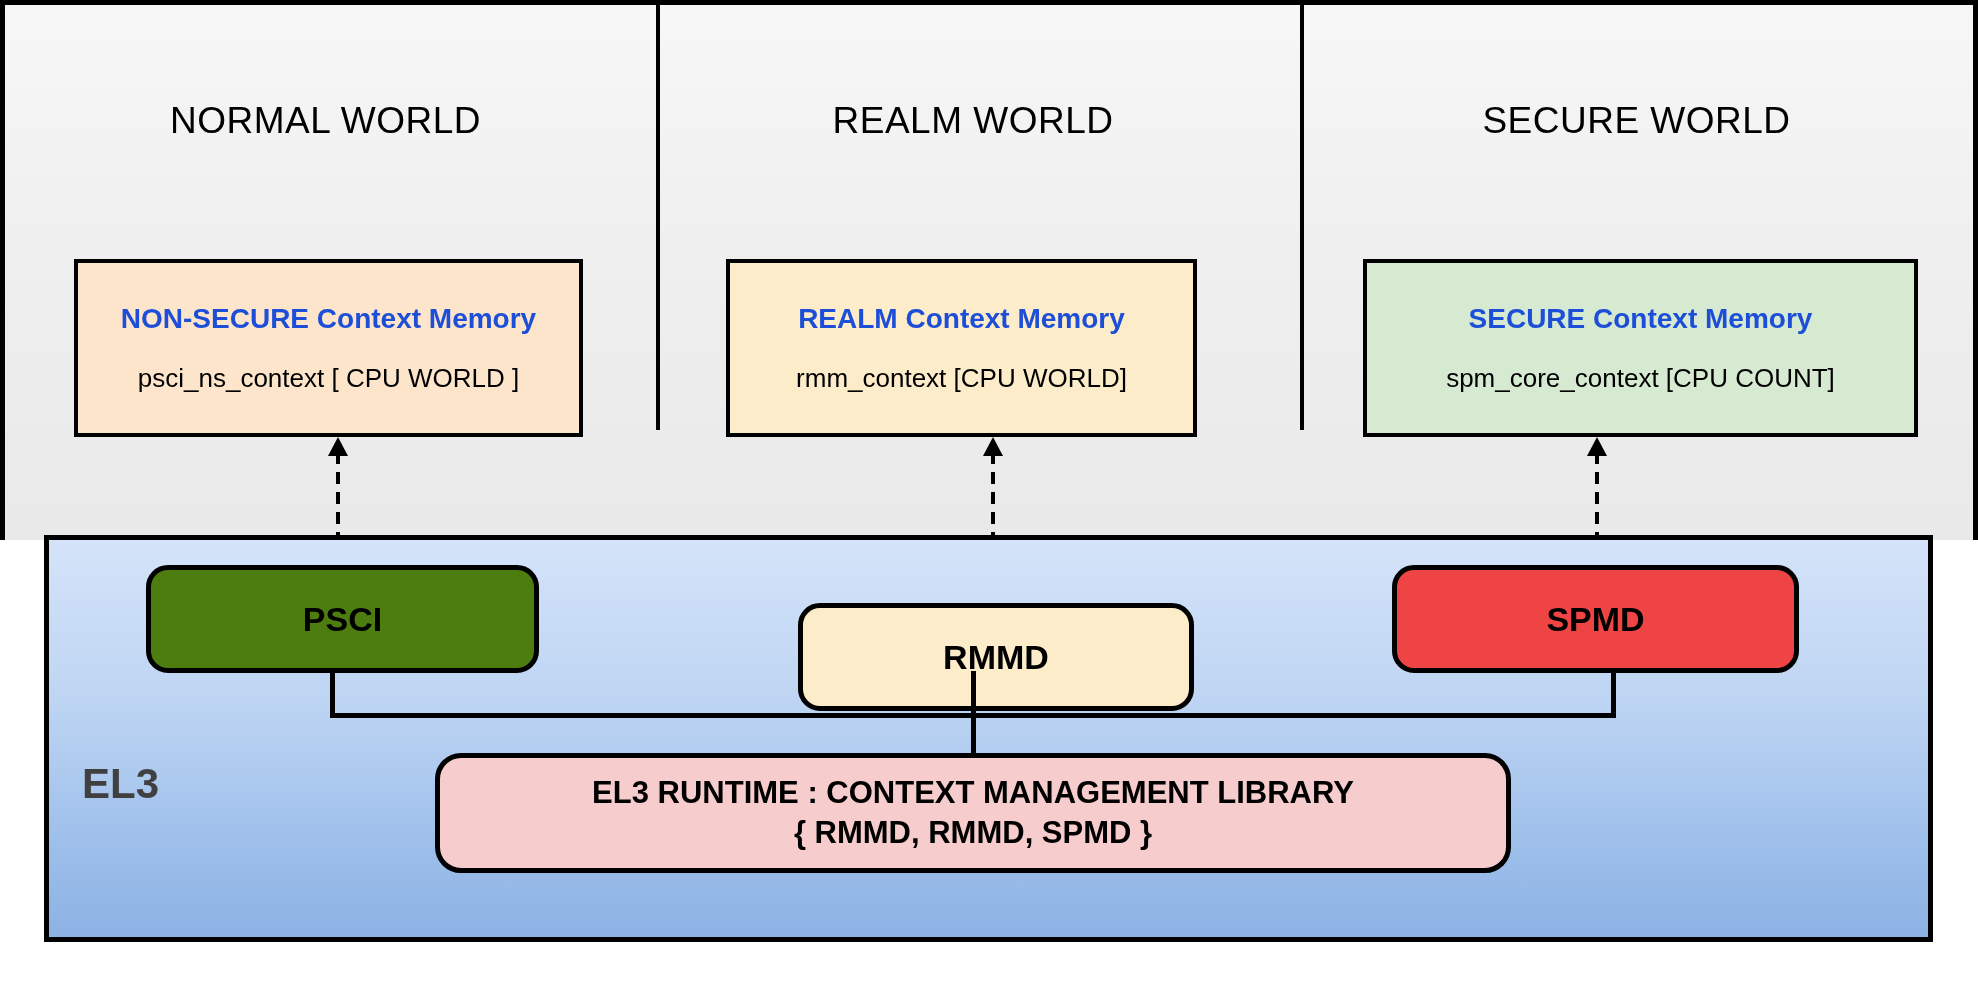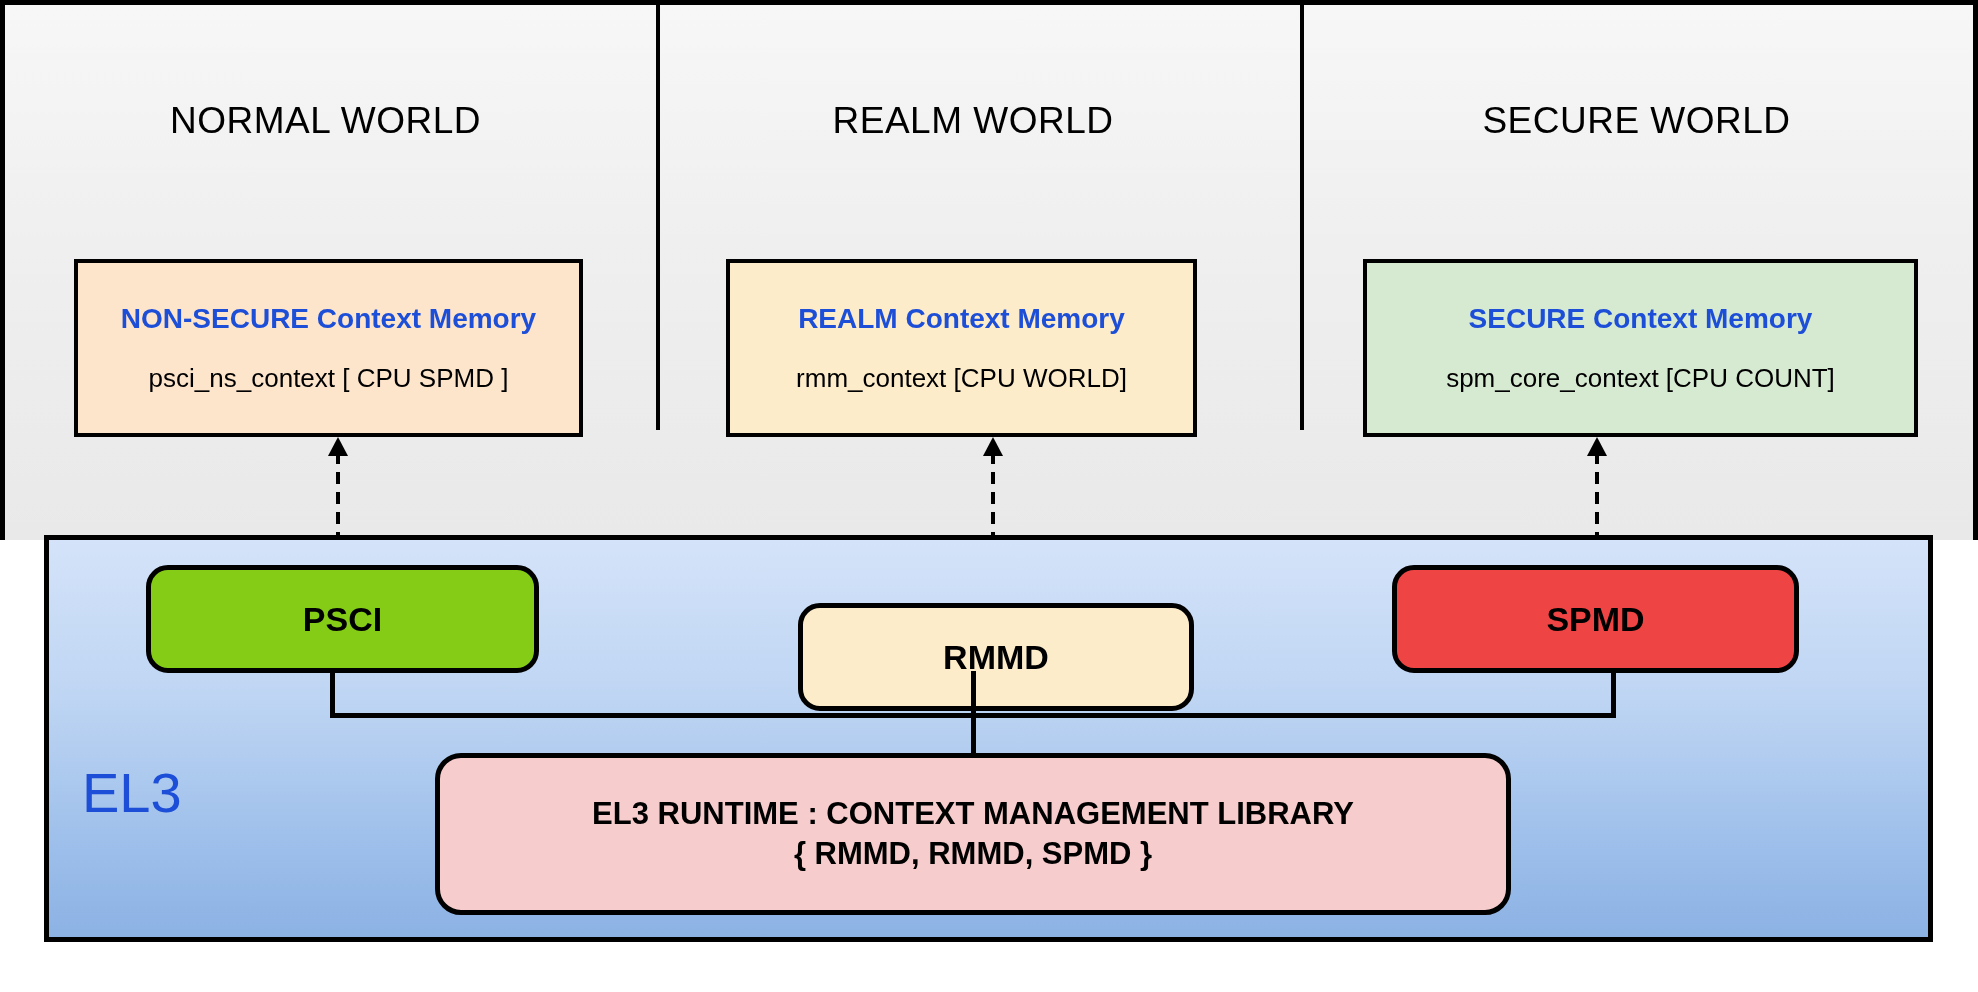--- a/index.html
+++ b/index.html
@@ -132,62 +132,62 @@
     width: 1889px;
     height: 407px;
     background: linear-gradient(180deg, #d4e3f9 0%, #bed5f3 40%, #9cbeea 78%, #8cb2e4 100%);
     border: 5px solid #000000;
     box-sizing: border-box;
   }
   #el3-label {
     position: absolute;
     left: 82px;
     top: 760px;
-    font-size: 56px;
-    font-weight: normal;
-    color: #1d4ed8;
+    font-size: 42px;
+    font-weight: bold;
+    color: #404040;
   }
 
   
   .svc-box {
     position: absolute;
     top: 565px;
     height: 108px;
     border: 5px solid #000000;
     border-radius: 22px;
     box-sizing: border-box;
     display: flex;
     align-items: center;
     justify-content: center;
     font-size: 34px;
     font-weight: bold;
     color: #000000;
   }
-  #svc-psci { left: 146px;  width: 393px; background: #84cc16; }
+  #svc-psci { left: 146px;  width: 393px; background: #4d7c0f; }
   #svc-rmmd { left: 798px;  width: 396px; background: #fcecc9; margin-top: 38px; }
   #svc-spmd { left: 1392px; width: 407px; background: #ef4444; }
 
   
   .conn {
     position: absolute;
     background: #000000;
   }
   #conn-psci-v  { left: 330px;  top: 671px; width: 5px;    height: 46px; }
   #conn-spmd-v  { left: 1611px; top: 671px; width: 5px;    height: 46px; }
   #conn-bus     { left: 330px;  top: 713px; width: 1286px; height: 5px; }
   #conn-rmmd-v  { left: 971px;  top: 671px; width: 5px;    height: 46px; }
   #conn-drop    { left: 971px;  top: 713px; width: 5px;    height: 47px; }
 
   
   #runtime-box {
     position: absolute;
     left: 435px;
     top: 753px;
     width: 1076px;
-    height: 162px;
+    height: 120px;
     background: #f7cccc;
     border: 5px solid #000000;
     border-radius: 26px;
     box-sizing: border-box;
     display: flex;
     flex-direction: column;
     align-items: center;
     justify-content: center;
     text-align: center;
   }
@@ -215,21 +215,21 @@
     <div class="world-divider" id="divider-1"></div>
     <div class="world-divider" id="divider-2"></div>
   </div>
 
   <div class="world-title" id="title-normal">NORMAL WORLD</div>
   <div class="world-title" id="title-realm">REALM WORLD</div>
   <div class="world-title" id="title-secure">SECURE WORLD</div>
 
   <div class="ctx-box" id="ctx-ns">
     <div class="ctx-title">NON-SECURE Context Memory</div>
-    <div class="ctx-sub">psci_ns_context  [ CPU SPMD ]</div>
+    <div class="ctx-sub">psci_ns_context  [ CPU WORLD ]</div>
   </div>
 
   <div class="ctx-box" id="ctx-realm">
     <div class="ctx-title">REALM Context Memory</div>
     <div class="ctx-sub">rmm_context [CPU WORLD]</div>
   </div>
 
   <div class="ctx-box" id="ctx-spm">
     <div class="ctx-title">SECURE Context Memory</div>
     <div class="ctx-sub">spm_core_context  [CPU COUNT]</div>

